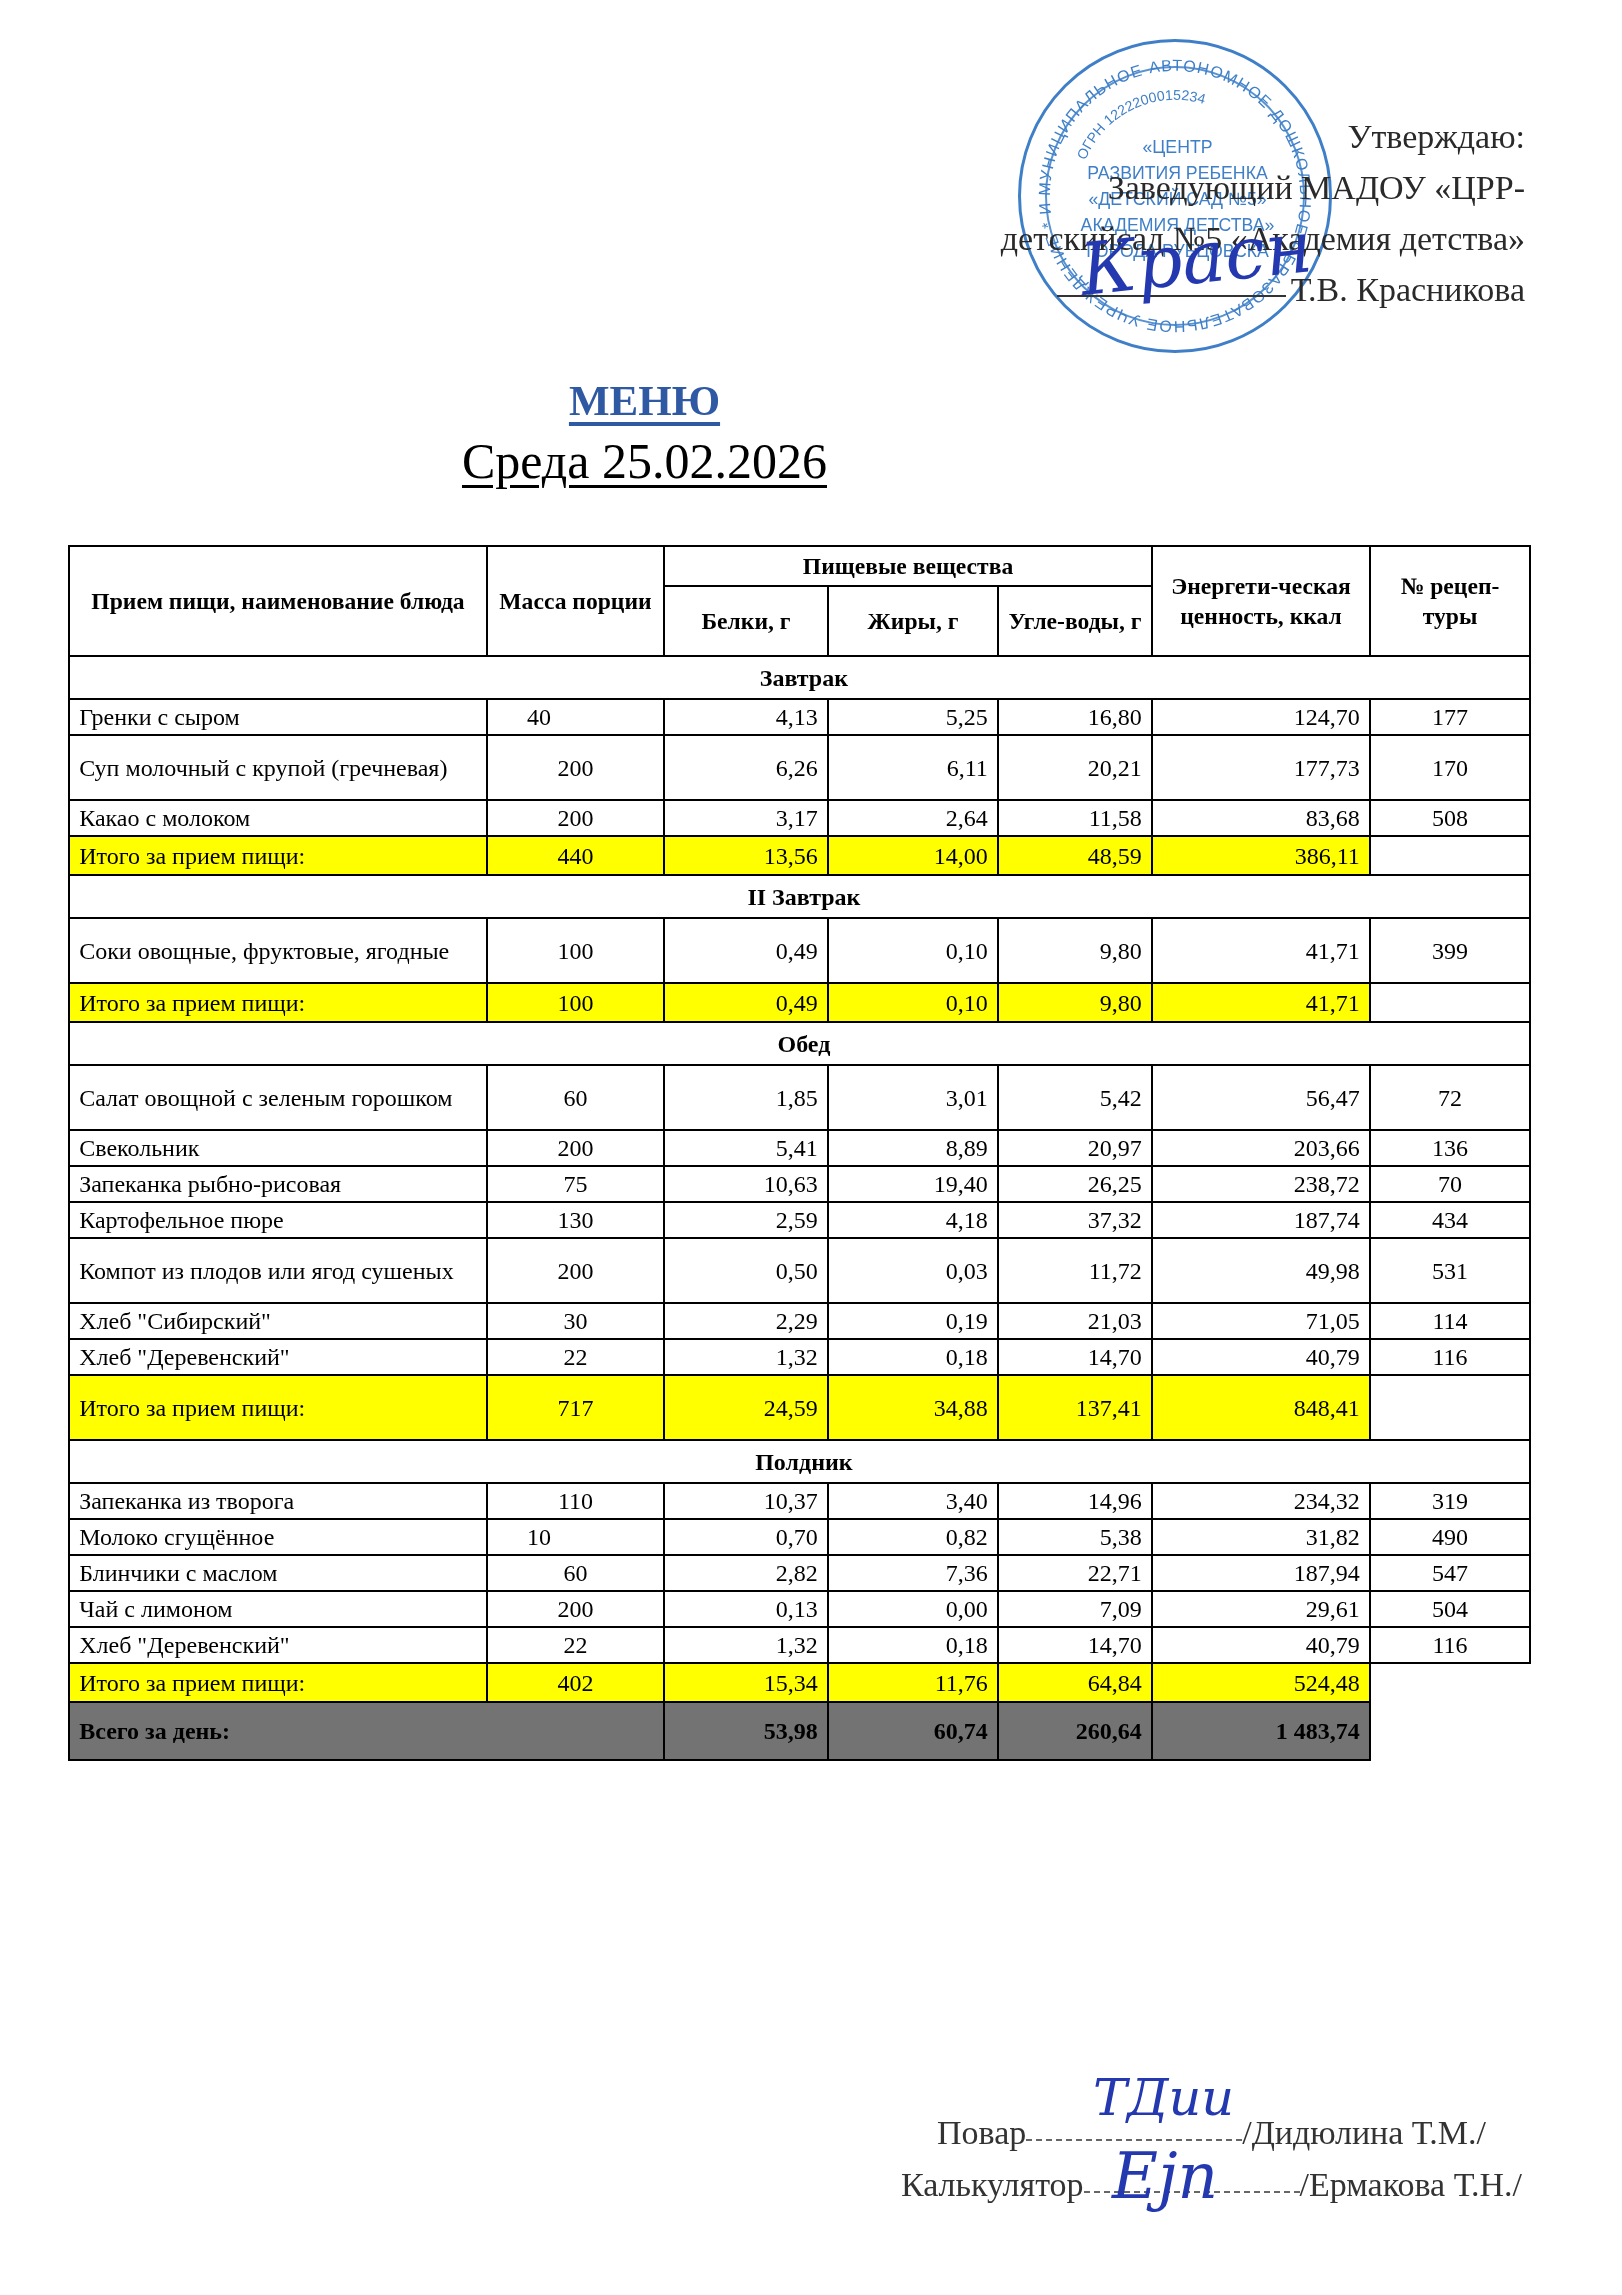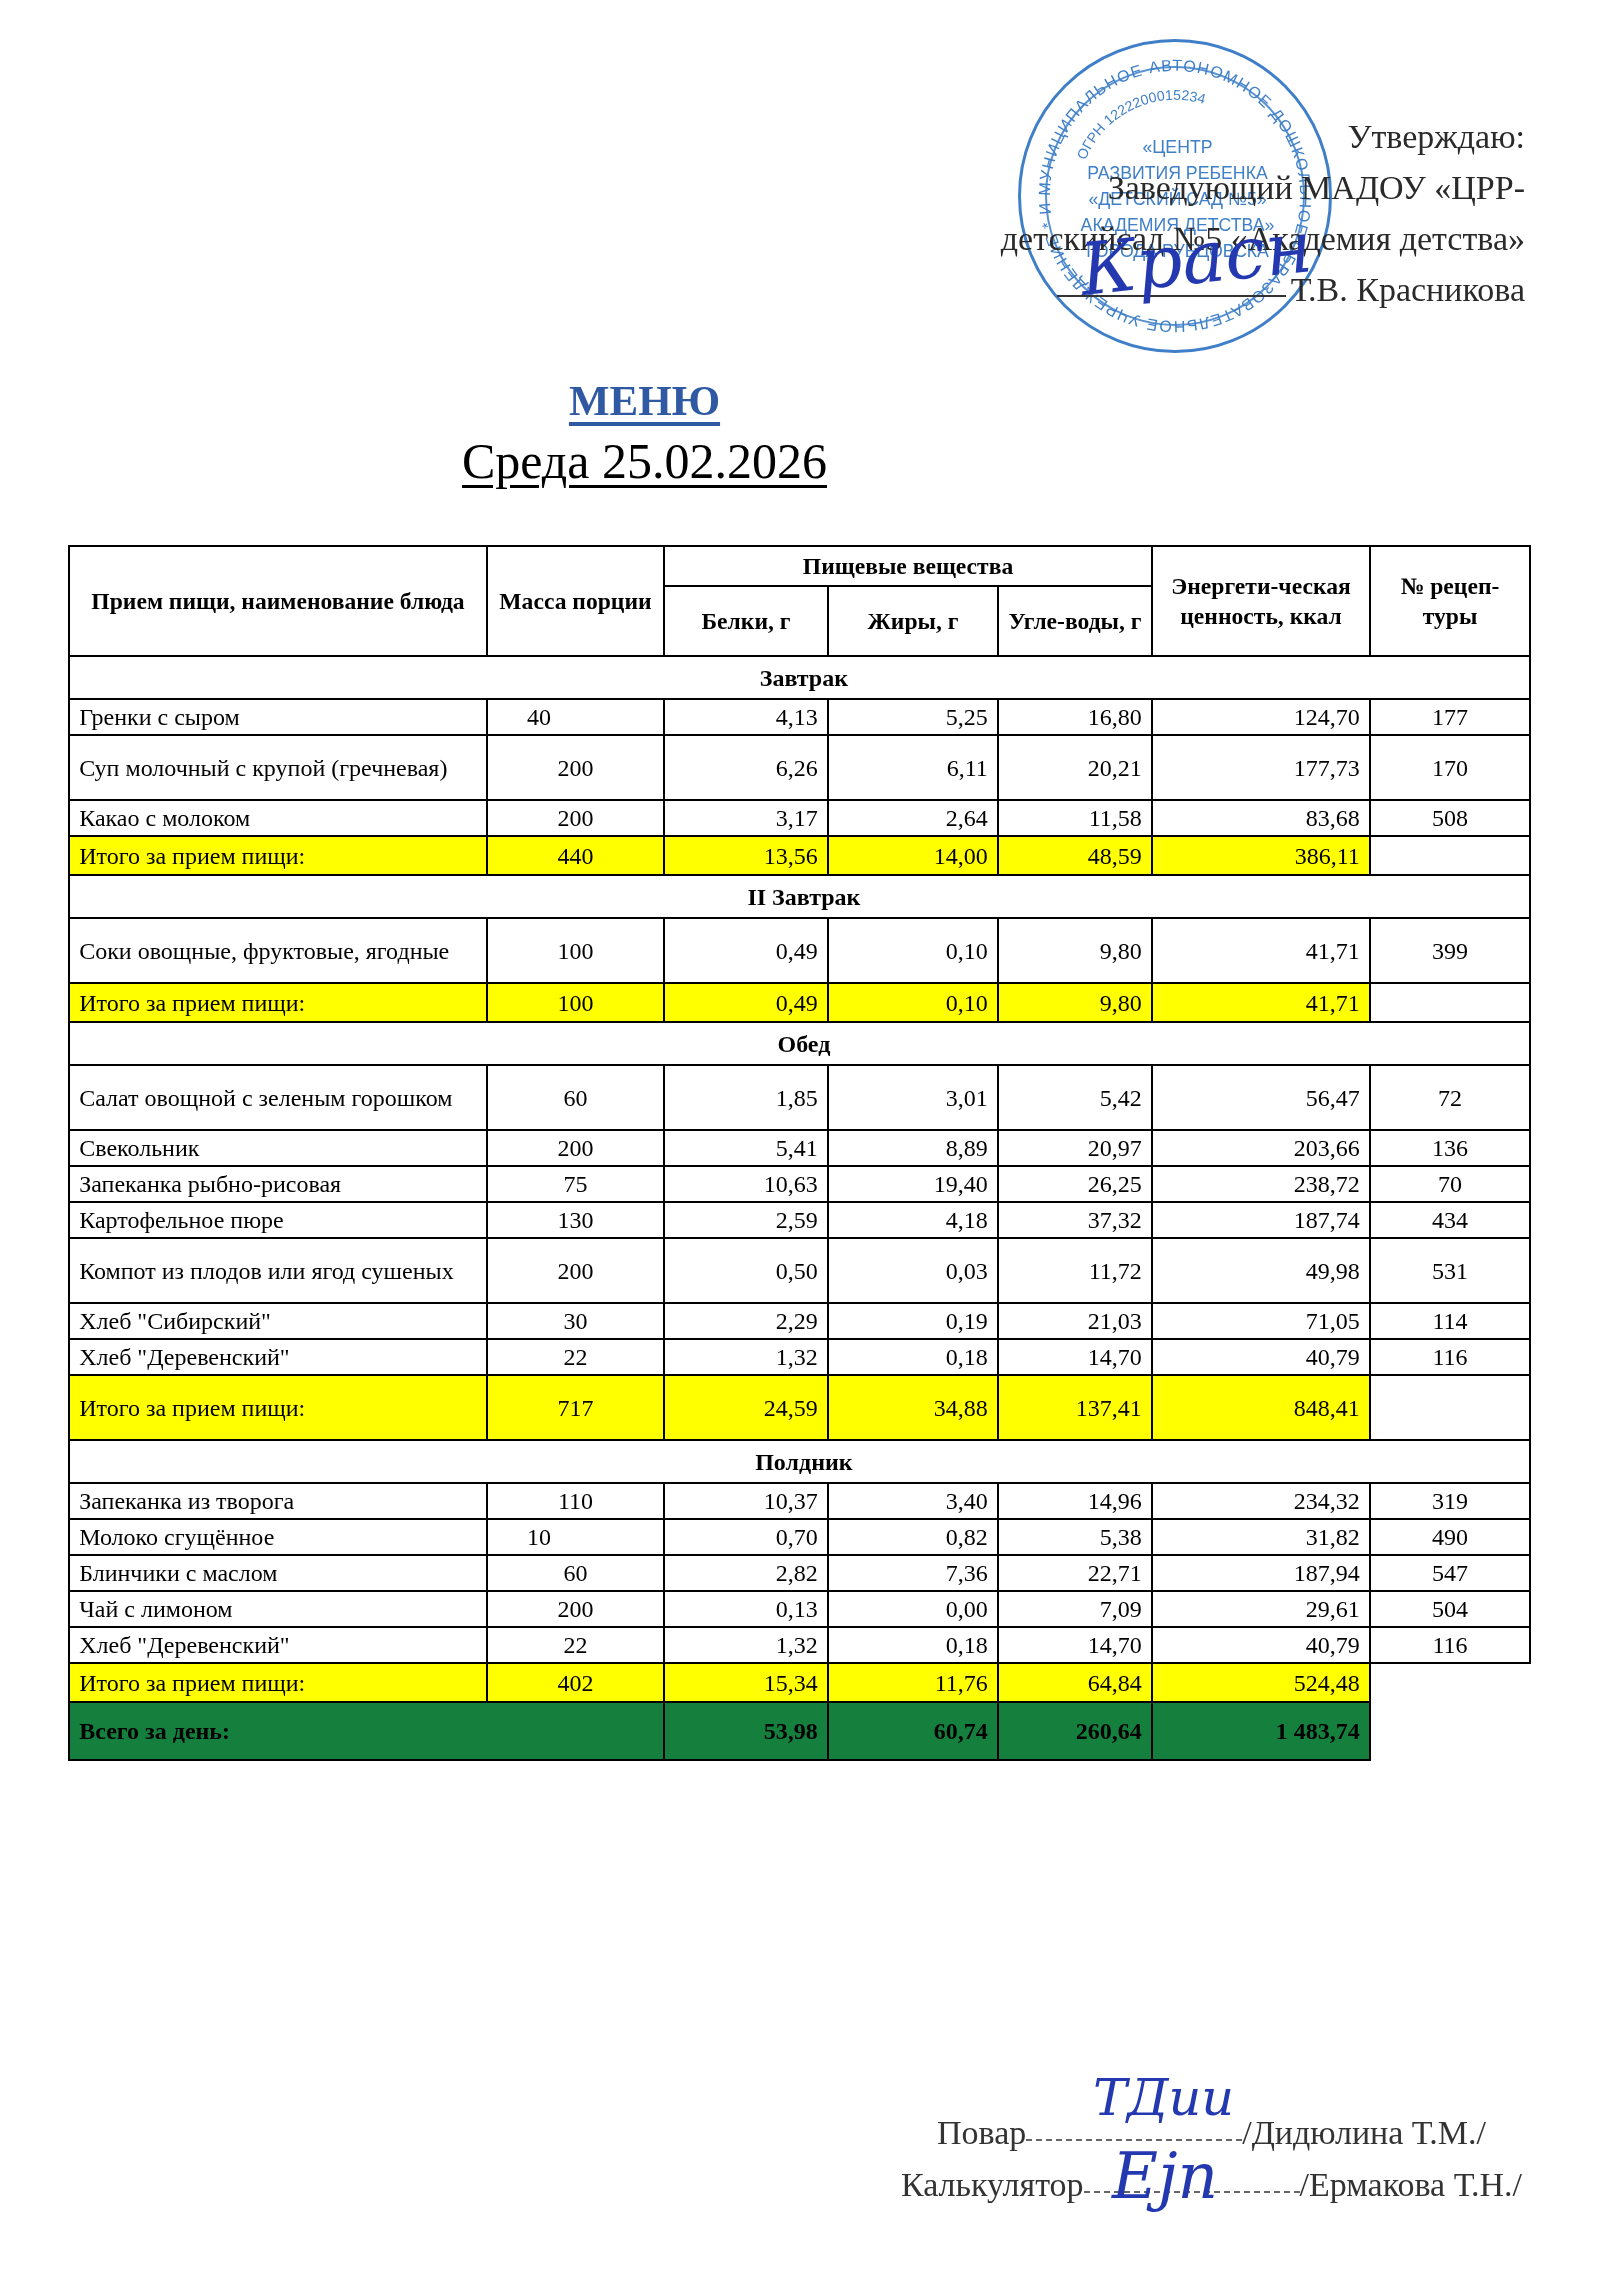--- a/index.html
+++ b/index.html
@@ -43,21 +43,21 @@
   tr.item.tall td { height: 63px; }
   td.name { text-align: left; }
   td.num { text-align: right; }
   td.mass { text-align: center; }
   td.mass.left { text-align: left; padding-left: 39px; border-radius: 12px; }
   td.rec { text-align: center; }
   tr.total td { background: #ffff00; font-weight: normal; height: 37px; }
   tr.total.tall td { height: 63px; }
   tr.total td.blank { background: #ffffff; }
   tr.total td.none { background: #ffffff; border: none; }
-  tr.grand td { background: #15803d; font-weight: bold; height: 56px; }
+  tr.grand td { background: #737373; font-weight: bold; height: 56px; }
   tr.grand td.none { background: #ffffff; border: none; }
   tr.item td.thin, tr.total td.thin { border-left-width: 0.7px; }
 
   
   .staff { position: absolute; right: 101px; top: 2107px; text-align: center; font-size: 34px;
            line-height: 52px; color: #333; }
   .staff .blank { display: inline-block; width: 216px; border-bottom: 2px dashed #666; vertical-align: 2.6px; }
   .sig-cook { left: 1093px; top: 2068px; font-size: 51px; }
   .sig-calc { left: 1112px; top: 2140px; font-size: 63px; }
 </style>

